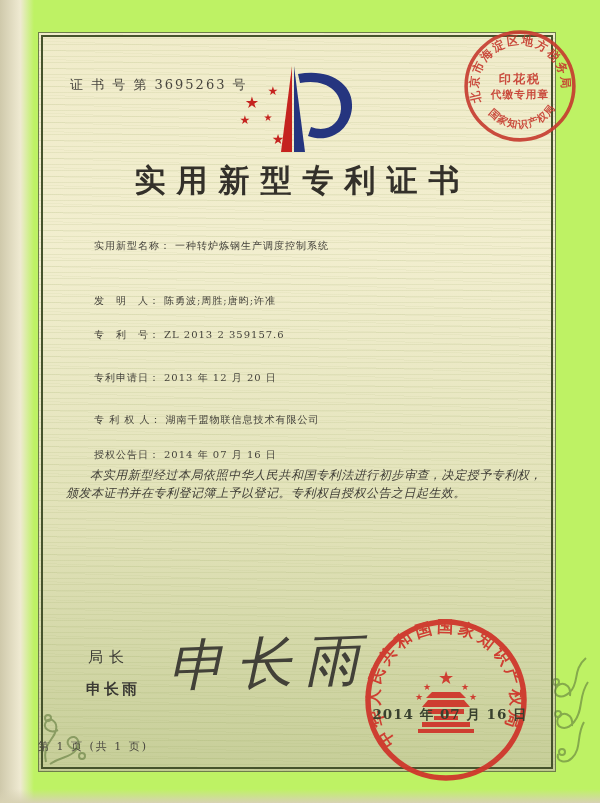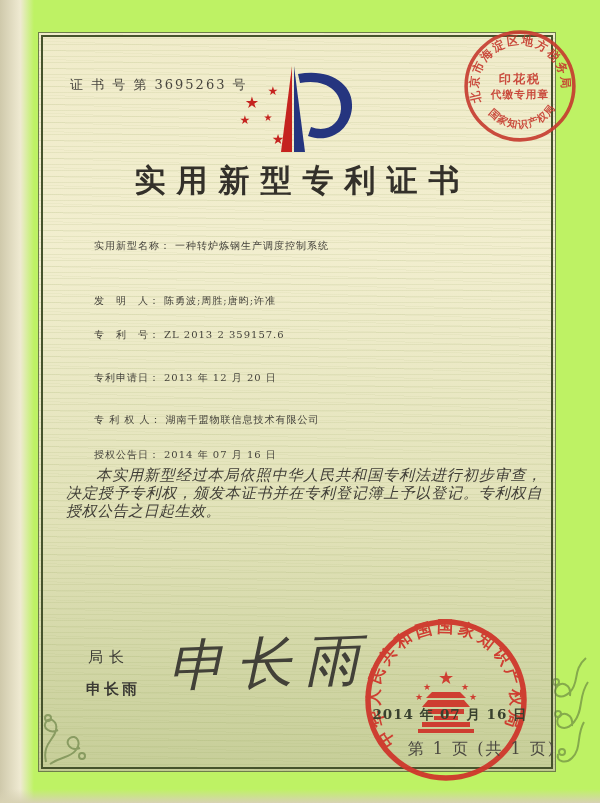--- a/index.html
+++ b/index.html
@@ -19,32 +19,32 @@
           #f7f2d7;}
   .frame-inner{position:absolute;inset:2px;border:2px solid #46532c;}
   .cert-no{position:absolute;left:70px;top:76px;font-size:13px;letter-spacing:2px;color:#47453e;}
   .logo{position:absolute;left:228px;top:62px;width:146px;height:98px;}
   .title{position:absolute;left:38px;top:160px;width:518px;text-align:center;
         font-size:31px;font-weight:600;letter-spacing:11px;color:#33302a;text-indent:11px;}
   .row{position:absolute;left:66px;font-size:10px;color:#45433c;letter-spacing:1px;white-space:nowrap;margin-left:28px;}
   .row .val{margin-left:4px;}
   #row0{top:239px}#row1{top:294px}#row2{top:328px}#row3{top:371px}#row4{top:413px}#row5{top:448px}
   .body-text{position:absolute;left:66px;top:466px;width:476px;}
-  .body-text p{margin:0;text-indent:2em;font-size:15px;line-height:18px;
+  .body-text p{margin:0;text-indent:2em;font-size:12px;line-height:18px;
         color:#3f3d36;font-style:italic;letter-spacing:0.5px;text-align:justify;}
   .director-label{position:absolute;left:88px;top:648px;font-size:15px;letter-spacing:6px;color:#3b3a34;}
   .director-name{position:absolute;left:86px;top:680px;font-size:15px;letter-spacing:3px;color:#3b3a34;font-weight:600;}
   .autograph{position:absolute;left:168px;top:626px;font-size:56px;font-style:italic;
         letter-spacing:12px;color:#2f2d2a;transform:rotate(-2deg);opacity:0.88;white-space:nowrap;}
   .seal{position:absolute;left:356px;top:610px;width:180px;height:180px;opacity:0.95;}
   .seal-date{position:absolute;left:352px;top:706px;width:196px;text-align:center;
         font-size:13.5px;color:#38402e;letter-spacing:1px;z-index:6;font-weight:600;}
   .tax-stamp{position:absolute;left:460px;top:26px;width:120px;height:120px;opacity:0.9;z-index:5;}
-  .footer{position:absolute;left:38px;top:739px;width:518px;text-align:right;
-        font-size:16px;letter-spacing:2px;color:#4a4840;}
+  .footer{position:absolute;left:38px;top:739px;width:518px;text-align:left;
+        font-size:11px;letter-spacing:2px;color:#4a4840;}
   .ornament{position:absolute;opacity:0.75;}
   #orn-left{left:40px;top:696px;width:62px;height:72px;}
   #orn-right{left:532px;top:652px;width:62px;height:118px;}
   svg text{font-family:"DejaVu Serif","Liberation Serif",serif;}
 </style>
 </head>
 <body>
 
 <div class="page">
   <div class="scan-edge"></div>

